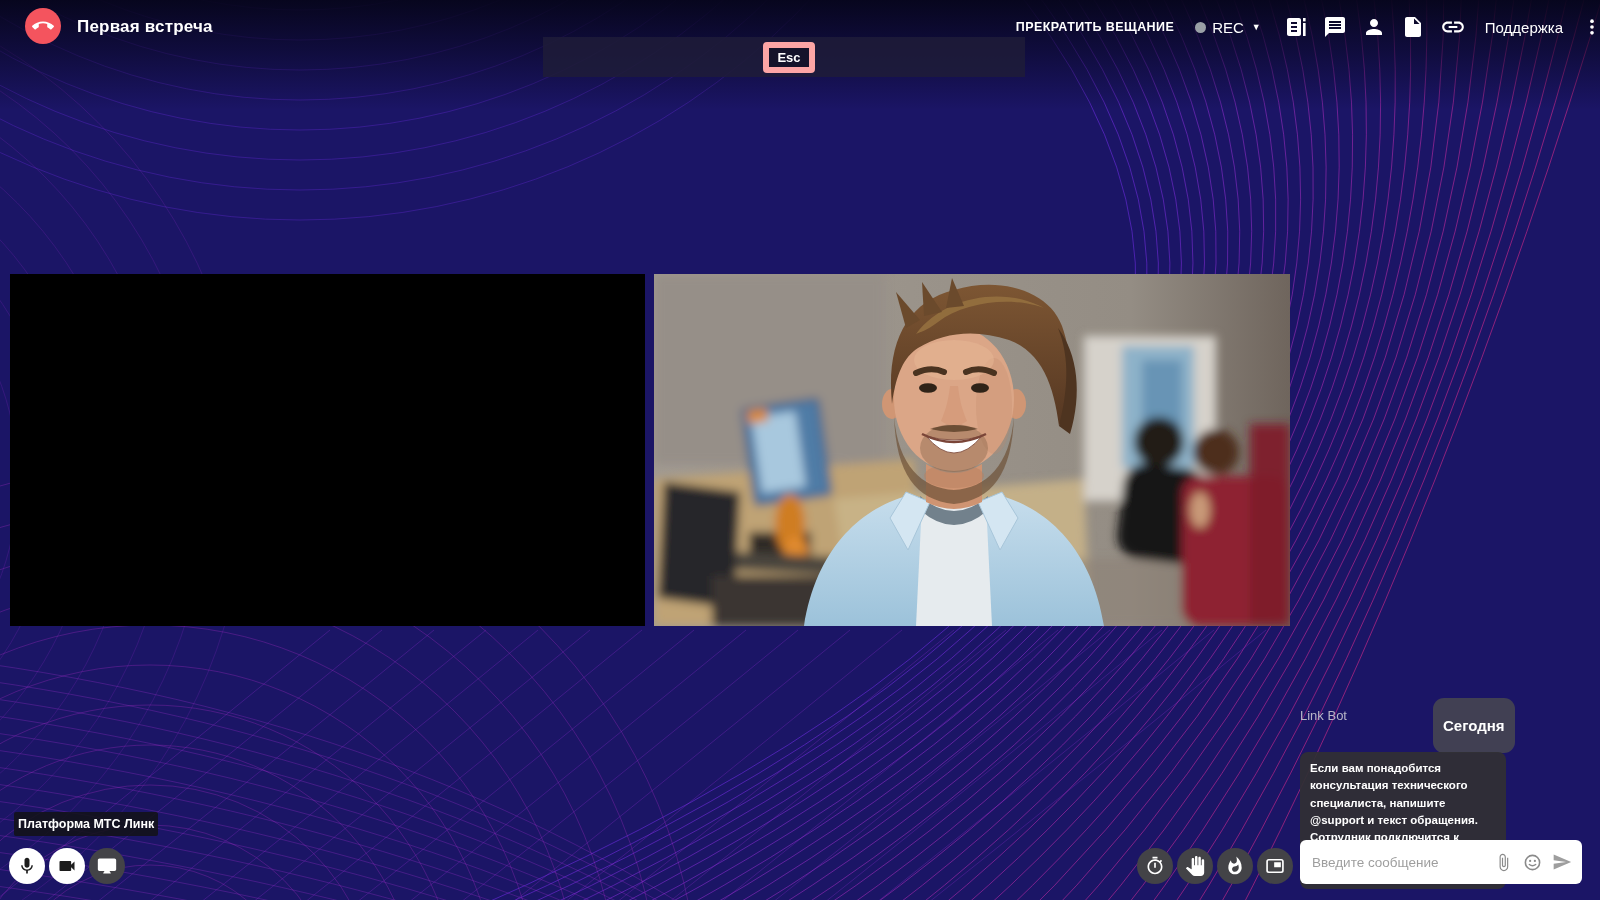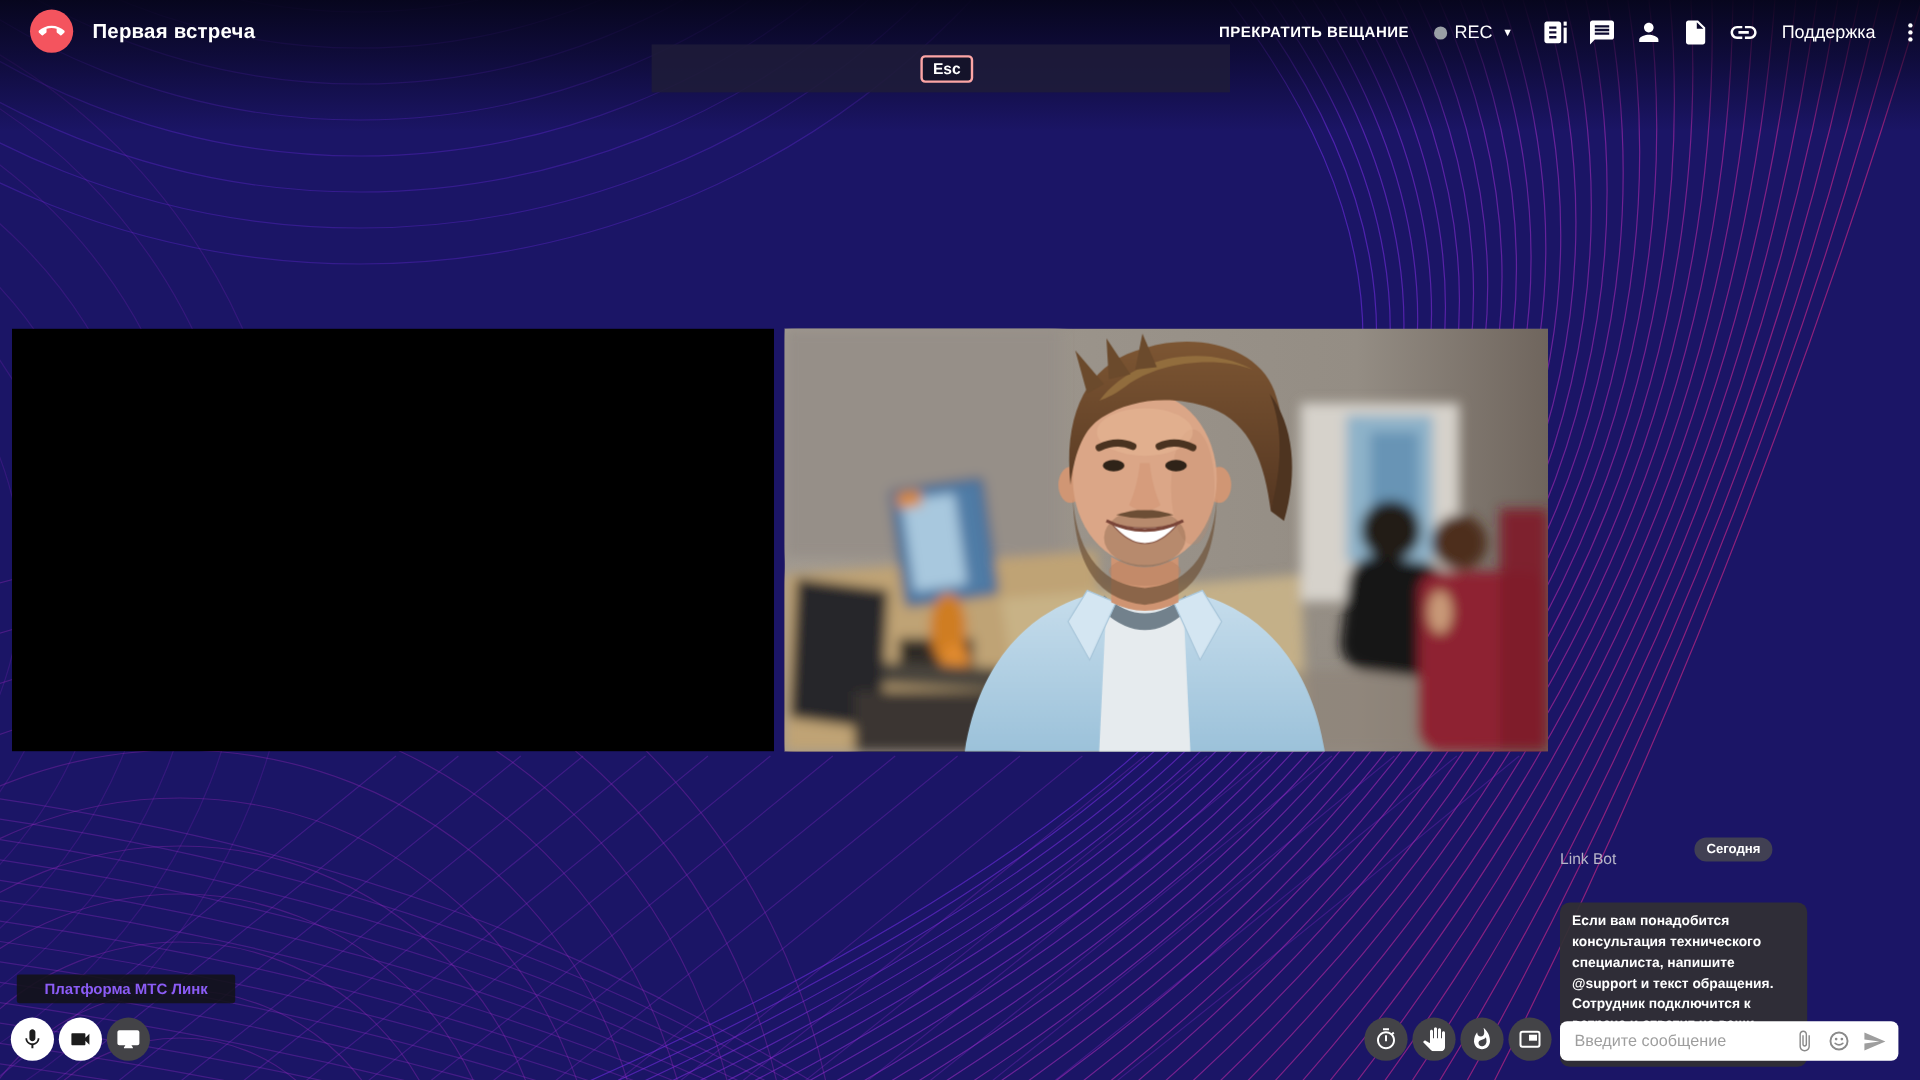--- a/index.html
+++ b/index.html
@@ -20,47 +20,47 @@
   .stopb{color:#fff;font-size:12.5px;font-weight:700;letter-spacing:.4px;margin-right:6px;}
   .rec{gap:6px;font-size:15px;font-weight:400;color:#fff;margin-right:8px;}
   .rec-dot{width:11px;height:11px;border-radius:50%;background:#9aa0a6;display:inline-block;}
   .caret{font-size:9px;color:#fff;margin-left:2px;}
   .support{color:#fff;font-size:15px;font-weight:500;margin:0 4px;}
 
   
   .notice{position:absolute;left:543px;top:37px;width:482px;height:40px;z-index:11;
           background:rgba(30,28,56,.85);display:flex;align-items:center;justify-content:center;
           color:#fff;font-size:13.5px;font-weight:500;}
-  .esc{display:inline-block;margin-left:10px;padding:2px 8px;border:2px solid #fca5a5;border-radius:4px;
+  .esc{display:inline-block;margin-left:10px;padding:2px 8px;border:6px solid #fca5a5;border-radius:4px;
        font-size:13px;font-weight:700;background:rgba(10,10,20,.4);}
 
   
   .tile{position:absolute;top:274px;height:352px;z-index:3;cursor:pointer;}
   .tile-left{left:10px;width:635px;background:#000;}
   .tile-right{left:654px;width:636px;background:#8f887f;}
   .tile-right svg{display:block;}
 
   
   .platform-badge{position:absolute;left:14px;bottom:64px;z-index:6;background:rgba(18,18,24,.88);
-                  color:#8b5cf6;font-size:12.5px;font-weight:700;padding:5px 23px;border-radius:2px;}
+                  color:#ffffff;font-size:12.5px;font-weight:700;padding:5px 4px;border-radius:2px;}
   .controls-left{position:absolute;left:9px;bottom:16px;display:flex;gap:4px;z-index:6;}
   .controls-right{position:absolute;left:1137px;bottom:16px;display:flex;gap:4px;z-index:6;}
   .ctl{width:36px;height:36px;border-radius:50%;border:none;display:flex;align-items:center;
        justify-content:center;cursor:pointer;padding:0;}
   .ctl.white{background:#fff;}
   .ctl.dark{background:#434347;}
 
   
   .chat{position:absolute;left:1300px;top:0;width:286px;height:900px;z-index:5;}
-  .date-pill{position:absolute;left:112px;top:698px;background:rgba(72,72,80,.85);color:#fff;
-             font-size:11px;font-weight:600;padding:4px 10px;border-radius:11px;}
+  .date-pill{position:absolute;left:133px;top:698px;background:rgba(72,72,80,.85);color:#fff;
+             font-size:15px;font-weight:600;padding:19px 10px;border-radius:11px;}
   .sender{position:absolute;left:0;top:708px;color:#b8b6c8;font-size:13px;}
   .bubble{position:absolute;left:0;top:752px;width:186px;background:rgba(48,47,52,.93);color:#fff;
           font-size:11.5px;font-weight:600;line-height:1.5;padding:8px 10px;border-radius:8px;}
-  .input-row{position:absolute;left:0;bottom:16px;width:282px;height:33px;background:#fff;border-radius:6px;
+  .input-row{position:absolute;left:0;bottom:16px;width:282px;height:44px;background:#fff;border-radius:6px;
              display:flex;align-items:center;padding:0 10px;box-sizing:border-box;}
   .input-row input{flex:1;border:none;outline:none;font-family:"Liberation Sans",sans-serif;
                    font-size:13.5px;color:#333;min-width:0;background:transparent;}
   .input-row input::placeholder{color:#9e9e9e;}
   .in-icon{background:none;border:none;padding:0;margin-left:10px;display:flex;cursor:pointer;}
 </style>
 </head>
 <body>
 
 <div class="stage">

